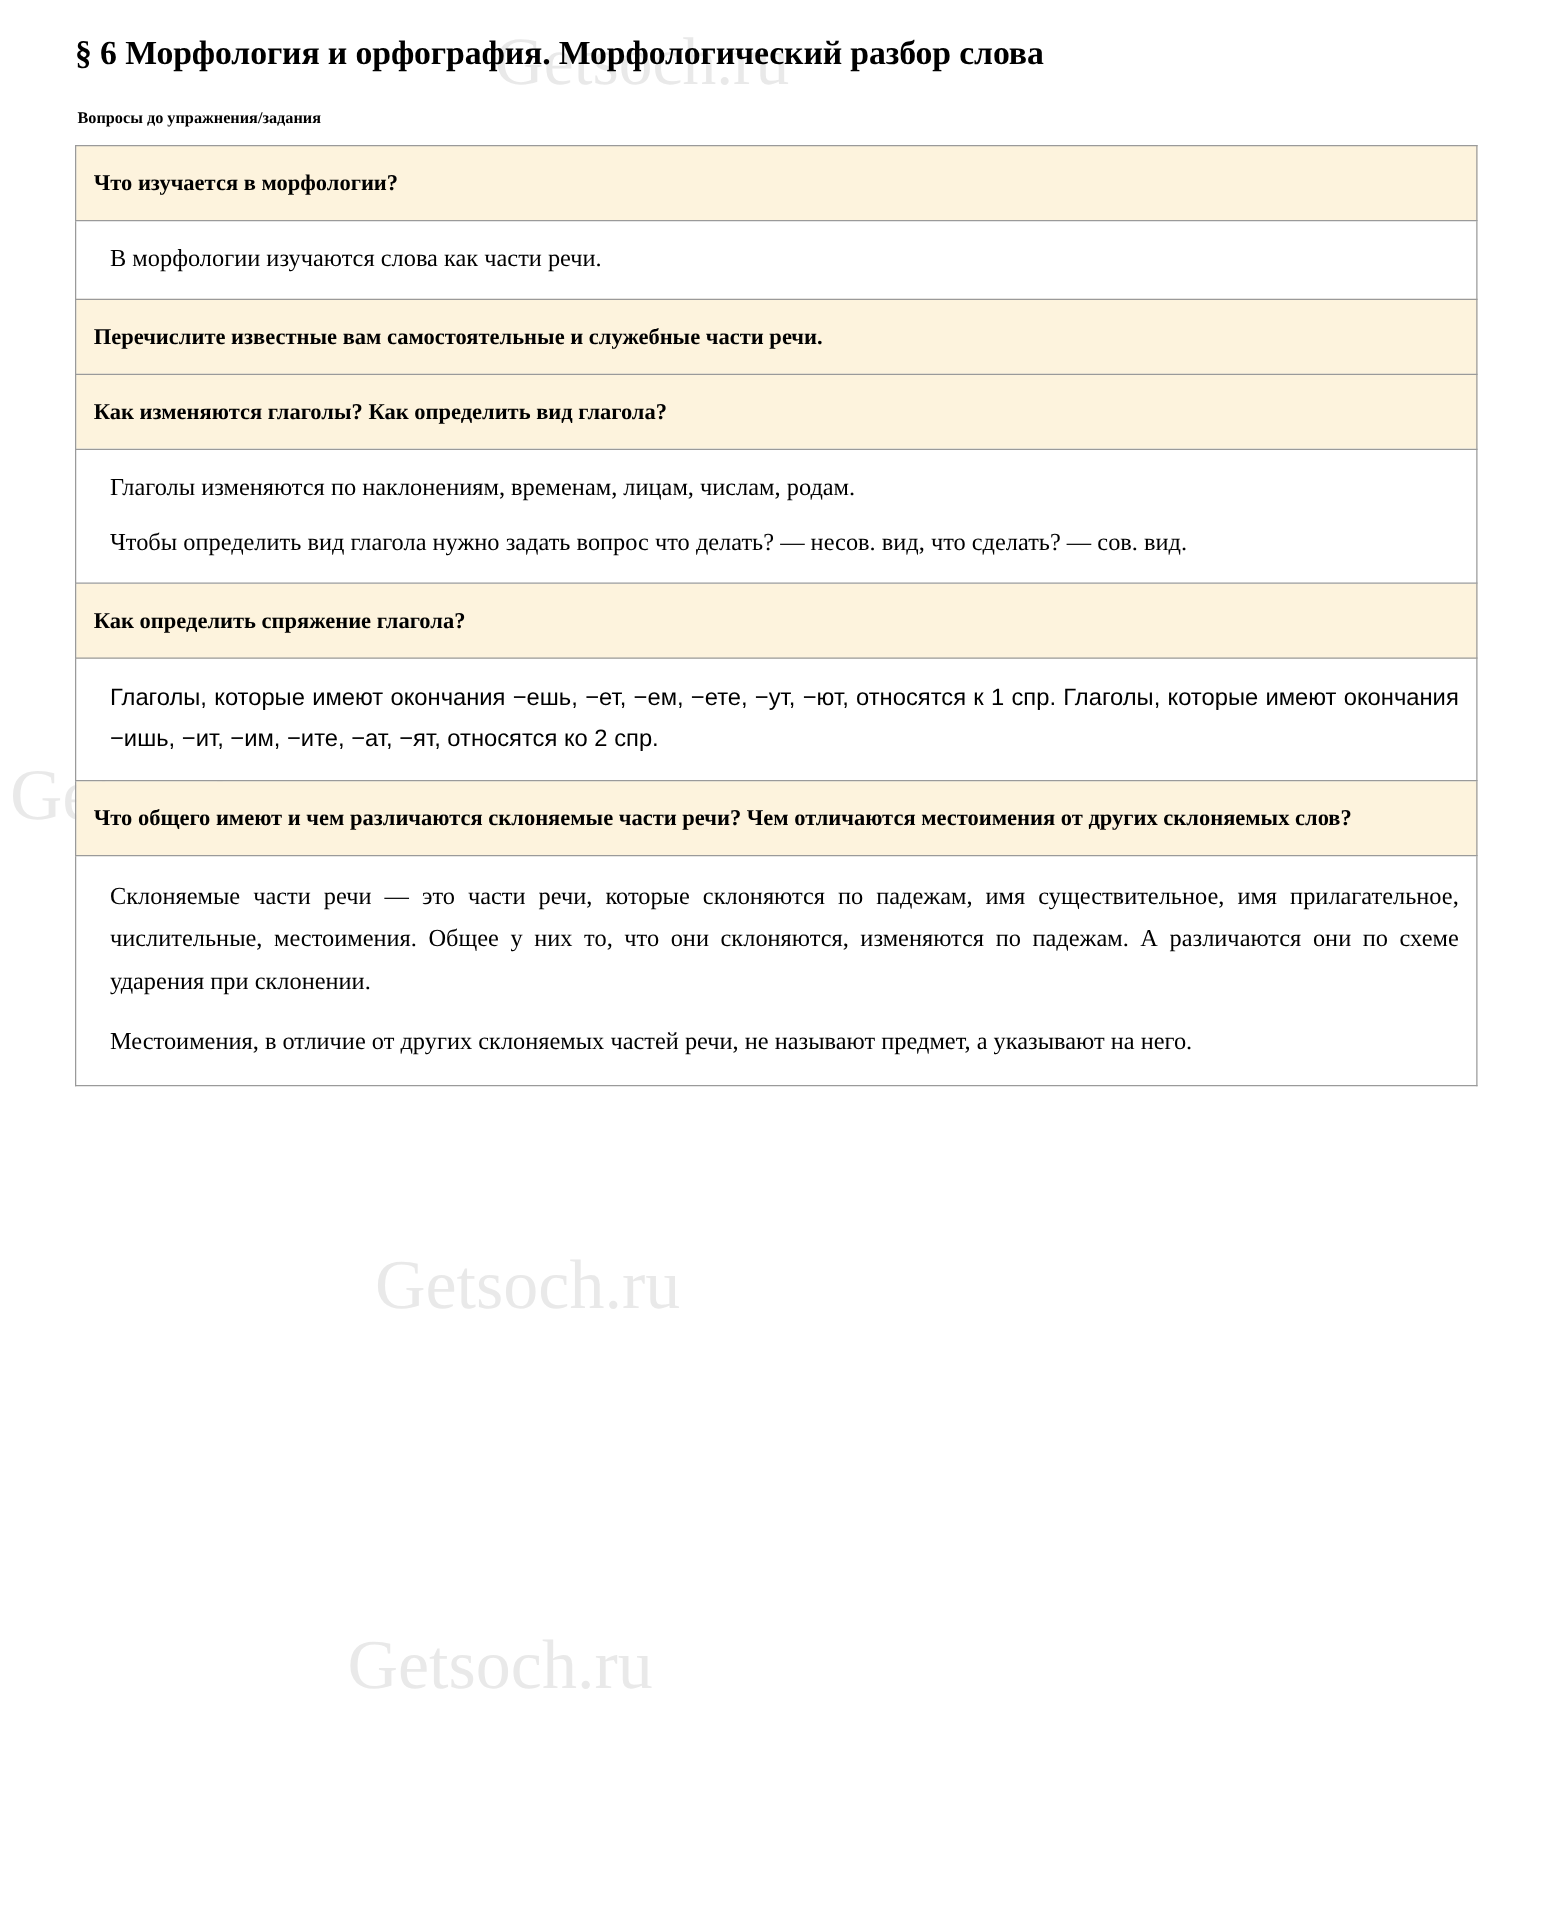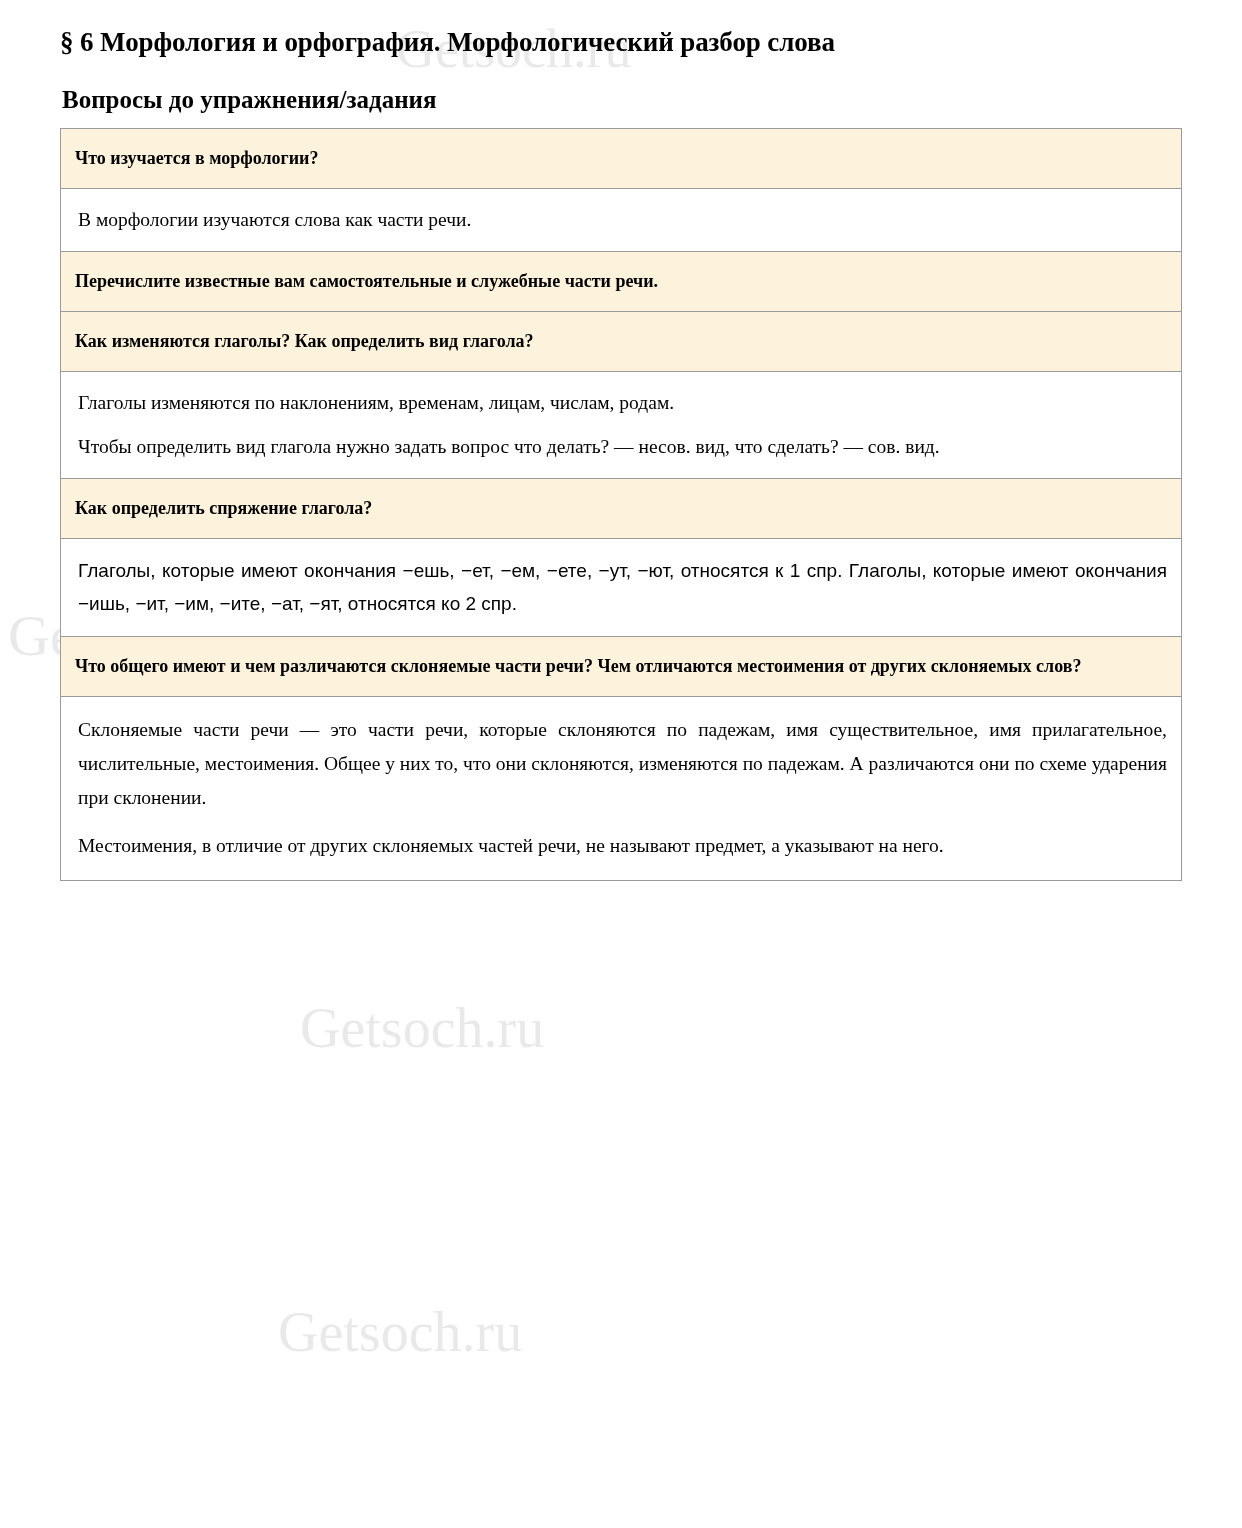--- a/index.html
+++ b/index.html
@@ -43,21 +43,21 @@
 
   h1.doc-title {
     font-size: 27px;
     font-weight: bold;
     margin: 0 0 0 0;
     line-height: 1.25;
     letter-spacing: -0.1px;
   }
 
   .subtitle {
-    font-size: 25px;
+    font-size: 13px;
     font-weight: bold;
     margin: 26px 0 14px 2px;
   }
 
   
   table.qa-table {
     width: 100%;
     border-collapse: collapse;
     table-layout: fixed;
   }
@@ -71,21 +71,21 @@
     font-weight: bold;
     font-size: 18px;
     line-height: 1.45;
   }
   td.a-cell {
     background: #ffffff;
     font-size: 19.5px;
     line-height: 1.55;
   }
   td.a-cell p {
-    margin: 0 0 14px 3px;
+    margin: 0 0 14px 13px;
     text-align: justify;
     text-justify: inter-word;
   }
   td.a-cell p:last-child {
     margin-bottom: 0;
   }
   td.q-cell p {
     margin: 0;
     line-height: 1.5;
   }

